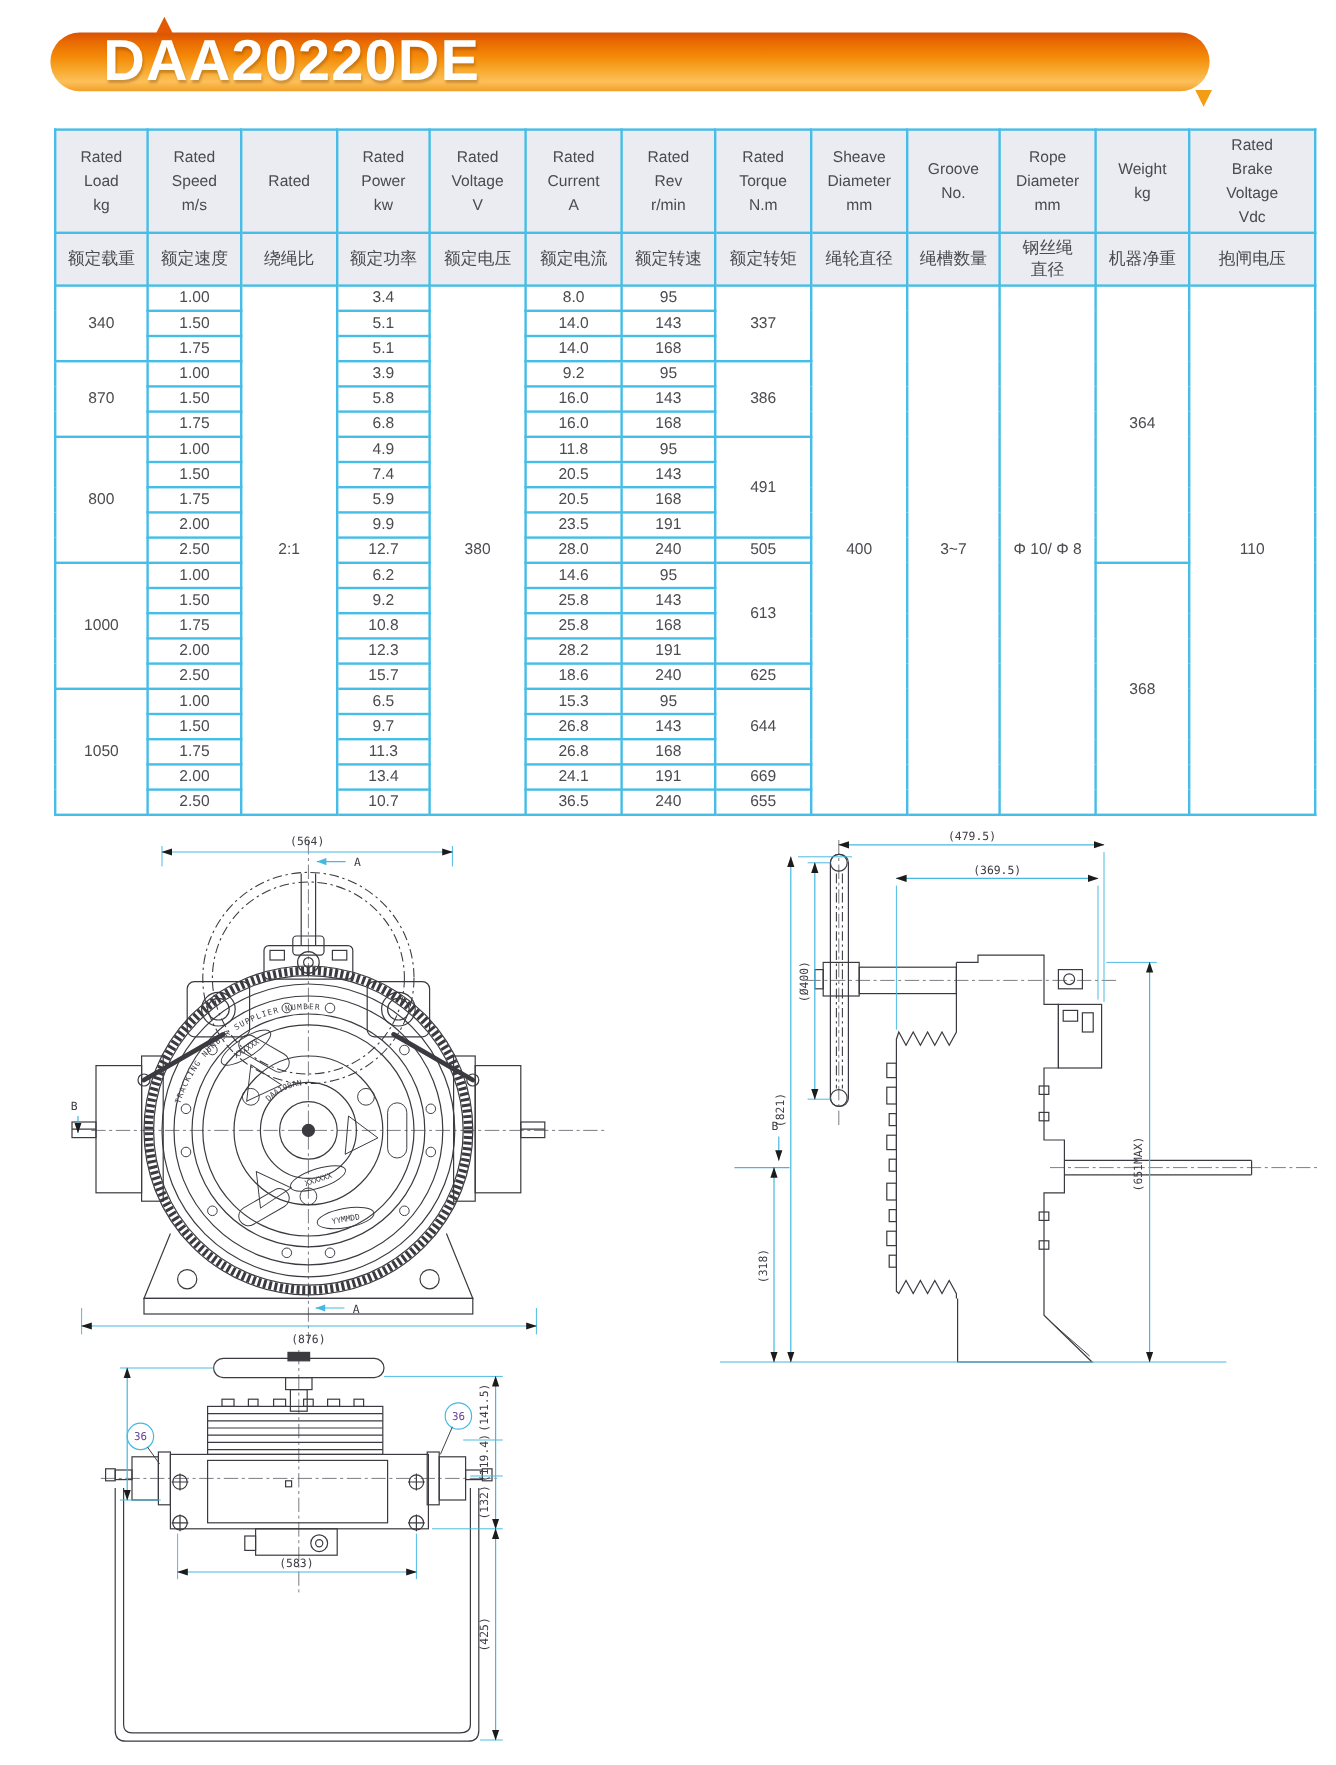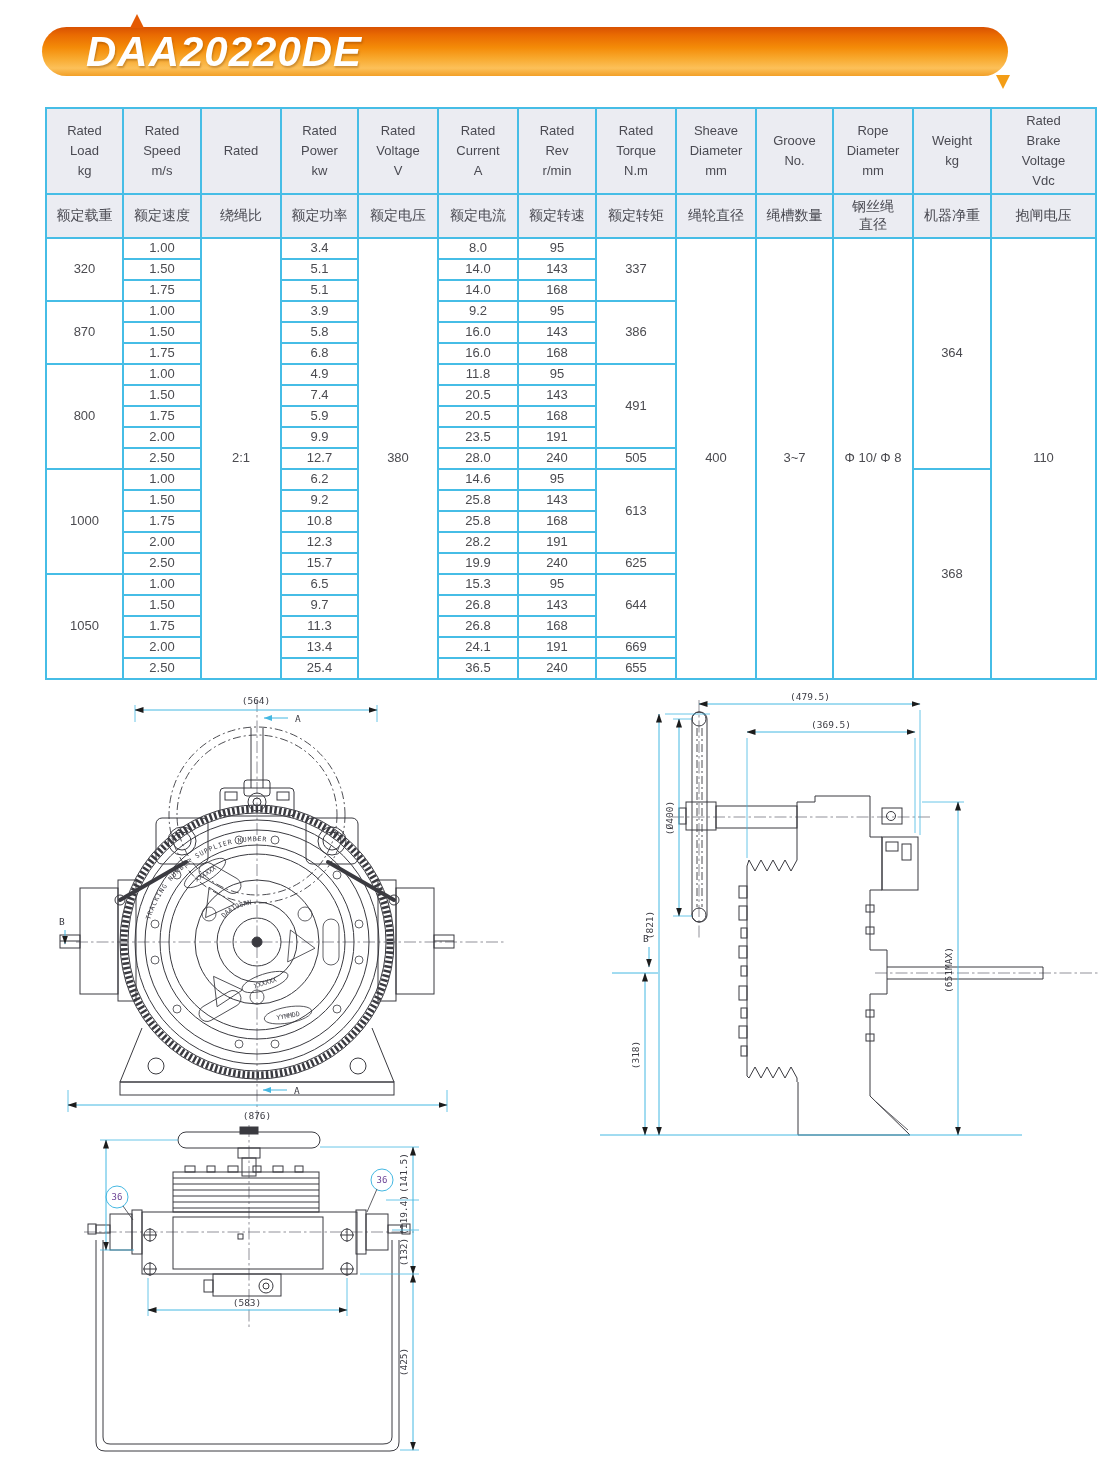--- a/index.html
+++ b/index.html
@@ -14,21 +14,21 @@
   }
   .banner .spike-top{
     position:absolute;left:88px;top:-13px;width:0;height:0;
     border-left:7px solid transparent;border-right:7px solid transparent;border-bottom:14px solid #e45a03;
   }
   .banner .spike-bottom{
     position:absolute;right:-2px;bottom:-13px;width:0;height:0;
     border-left:7px solid transparent;border-right:7px solid transparent;border-top:14px solid #f39d16;
   }
   .banner-title{
-    font-size:42px;font-weight:bold;font-style:italic;color:#ffffff;
+    font-size:48px;font-weight:bold;color:#ffffff;
     padding-left:44px;line-height:49px;letter-spacing:1px;
     text-shadow:1px 2px 2px rgba(120,60,0,.35);
   }
   
   table.spec{
     position:absolute;left:45px;top:107px;width:1050px;
     border-collapse:collapse;table-layout:fixed;
   }
   table.spec th,table.spec td{
     border:2px solid #46bde6;text-align:center;vertical-align:middle;padding:0;
@@ -128,21 +128,21 @@
     <td>额定转矩</td>
     <td>绳轮直径</td>
     <td>绳槽数量</td>
     <td>钢丝绳
 直径</td>
     <td>机器净重</td>
     <td>抱闸电压</td>
   </tr>
 
   <tr class="d">
-    <td rowspan="3">320</td>
+    <td rowspan="3">340</td>
     <td>1.00</td>
     <td rowspan="21">2:1</td>
     <td>3.4</td>
     <td rowspan="21">380</td>
     <td>8.0</td>
     <td>95</td>
     <td rowspan="3">337</td>
     <td rowspan="21">400</td>
     <td rowspan="21">3~7</td>
     <td rowspan="21">Φ 10/ Φ 8</td>
@@ -237,21 +237,21 @@
   </tr>
   <tr class="d">
     <td>2.00</td>
     <td>12.3</td>
     <td>28.2</td>
     <td>191</td>
   </tr>
   <tr class="d">
     <td>2.50</td>
     <td>15.7</td>
-    <td>19.9</td>
+    <td>18.6</td>
     <td>240</td>
     <td>625</td>
   </tr>
   <tr class="d">
     <td rowspan="5">1050</td>
     <td>1.00</td>
     <td>6.5</td>
     <td>15.3</td>
     <td>95</td>
     <td rowspan="3">644</td>
@@ -270,21 +270,21 @@
   </tr>
   <tr class="d">
     <td>2.00</td>
     <td>13.4</td>
     <td>24.1</td>
     <td>191</td>
     <td>669</td>
   </tr>
   <tr class="d">
     <td>2.50</td>
-    <td>25.4</td>
+    <td>10.7</td>
     <td>36.5</td>
     <td>240</td>
     <td>655</td>
   </tr>
 </tbody>
   </table>
 
 <svg style="left:58px;top:692px" width="470" height="435" viewBox="0 0 470 435">
   <defs>
     <marker id="fArr" markerWidth="9" markerHeight="7" refX="8.5" refY="3.5" orient="auto-start-reverse">

